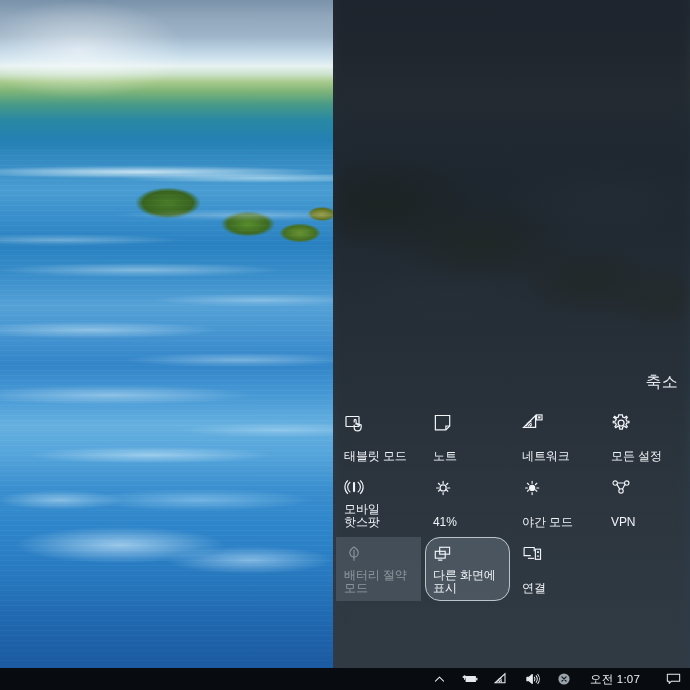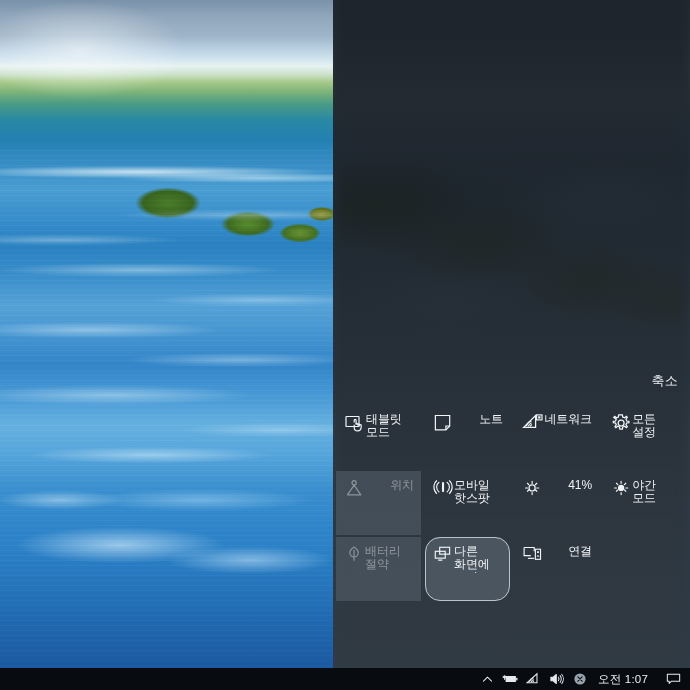--- a/index.html
+++ b/index.html
@@ -101,38 +101,38 @@
   }
   #ac-tint{
     position:absolute;left:0;top:0;width:357px;height:668px;
     background:linear-gradient(to bottom, rgba(24,30,38,.62) 0%, rgba(24,30,38,.50) 45%, rgba(30,38,46,.42) 100%);
   }
   #ac-inner{position:absolute;left:0;top:0;width:357px;height:668px;}
 
   
   #collapse-row{
     position:absolute;right:12px;top:372px;
-    font-size:13px;color:#e9edf1;letter-spacing:.3px;
+    font-size:16px;color:#e9edf1;letter-spacing:.3px;
     cursor:default;
   }
 
   
   #tile-grid{
     position:absolute;left:3px;top:405px;width:354px;
     display:grid;
     grid-template-columns:repeat(4,85px);
     grid-auto-rows:64px;
     column-gap:4px;row-gap:2px;
   }
   .tile{
     position:relative;
     background:rgba(118,134,146,.30);
     box-sizing:border-box;
     padding:8px 7px 6px 8px;
-    display:flex;flex-direction:row;justify-content:space-between;
+    display:flex;flex-direction:column;justify-content:space-between;
     cursor:default;overflow:hidden;
   }
   .tile.on{background:rgba(0,95,160,.0);}
   .tile.dim .tile-label,.tile.dim .tile-icon{opacity:.42;}
   .tile.focus{
     background:rgba(128,144,156,.34);
     outline:1px solid rgba(225,232,238,.75);
     outline-offset:-1px;
     border-radius:15px;
   }
@@ -147,21 +147,21 @@
     max-height:28px;overflow:hidden;
   }
 
   
   #taskbar{
     position:absolute;left:0;bottom:0;width:690px;height:22px;
     background:#080b10;
     display:flex;align-items:center;justify-content:flex-end;
   }
   #tray{
-    display:flex;align-items:center;gap:6px;height:22px;padding-right:4px;
+    display:flex;align-items:center;gap:14px;height:22px;padding-right:4px;
   }
   .tray-icon{
     width:17px;height:17px;color:#e6eaee;
     display:flex;align-items:center;justify-content:center;cursor:default;
   }
   .tray-icon svg{display:block;}
   #tray-clock{
     color:#eef1f4;font-size:11.5px;letter-spacing:.2px;
     padding:0 6px 0 4px;white-space:nowrap;cursor:default;
   }
@@ -233,29 +233,20 @@
           <span class="tile-icon">
             <svg viewBox="0 0 22 22" width="21" height="21" fill="none" stroke="currentColor" stroke-width="1.3">
               <circle cx="10.6" cy="10.6" r="3.1"></circle>
               <path d="M10.6 1.9 l1.35 0 .35 2.35 a6.9 6.9 0 0 1 1.9.8 l1.9-1.45 1 1 -1.45 1.9 a6.9 6.9 0 0 1 .8 1.9 l2.35.35 0 1.35 -2.35.35 a6.9 6.9 0 0 1 -.8 1.9 l1.45 1.9 -1 1 -1.9-1.45 a6.9 6.9 0 0 1 -1.9.8 l-.35 2.35 -1.35 0 -1.35 0 -.35-2.35 a6.9 6.9 0 0 1 -1.9-.8 l-1.9 1.45 -1-1 1.45-1.9 a6.9 6.9 0 0 1 -.8-1.9 l-2.35-.35 0-1.35 2.35-.35 a6.9 6.9 0 0 1 .8-1.9 L2.9 4.6 l1-1 1.9 1.45 a6.9 6.9 0 0 1 1.9-.8 l.35-2.35 z"></path>
             </svg>
           </span>
           <span class="tile-label">모든 설정</span>
         </div>
 
 
-        <div class="tile dim">
-          <span class="tile-icon">
-            <svg viewBox="0 0 22 22" width="21" height="21" fill="none" stroke="currentColor" stroke-width="1.25" stroke-linejoin="round">
-              <circle cx="10.6" cy="3.9" r="2.2"></circle>
-              <path d="M10.6 6.4 L3.6 16.6 h14 z"></path>
-            </svg>
-          </span>
-          <span class="tile-label">위치</span>
-        </div>
 
 
         <div class="tile on">
           <span class="tile-icon">
             <svg viewBox="0 0 22 22" width="21" height="21" fill="none" stroke="currentColor" stroke-width="1.2">
               <rect x="9.4" y="3.2" width="2.2" height="10.6" rx="1.1" fill="currentColor" stroke="none"></rect>
               <path d="M6.6 3.2 a6.4 6.4 0 0 0 0 10.6"></path>
               <path d="M14.4 3.2 a6.4 6.4 0 0 1 0 10.6"></path>
               <path d="M4.1 1.4 a9.6 9.6 0 0 0 0 14.2"></path>
               <path d="M16.9 1.4 a9.6 9.6 0 0 1 0 14.2"></path>
@@ -280,20 +271,31 @@
             <svg viewBox="0 0 22 22" width="21" height="21" fill="none" stroke="currentColor" stroke-width="1.25" stroke-linecap="round">
               <circle cx="10.6" cy="9.4" r="3.3" fill="currentColor" stroke="none"></circle>
               <path d="M10.6 2.5 v2.0 M10.6 14.3 v2.0 M3.7 9.4 h2.0 M15.5 9.4 h2.0
                        M5.7 4.5 l1.45 1.45 M14.05 11.35 l1.45 1.45 M15.5 4.5 l-1.45 1.45 M7.15 11.35 l-1.45 1.45"></path>
             </svg>
           </span>
           <span class="tile-label">야간 모드</span>
         </div>
 
 
+        <div class="tile on">
+          <span class="tile-icon">
+            <svg viewBox="0 0 22 22" width="21" height="21" fill="none" stroke="currentColor" stroke-width="1.2">
+              <circle cx="4.4" cy="4.2" r="2.3"></circle>
+              <circle cx="16.5" cy="4.2" r="2.3"></circle>
+              <circle cx="10.5" cy="12.5" r="2.3"></circle>
+              <path d="M6.2 5.6 L9.2 10.9 M14.7 5.6 L11.8 10.9 M6.7 4.2 h7.5"></path>
+            </svg>
+          </span>
+          <span class="tile-label">VPN</span>
+        </div>
 
         <div class="tile dim">
           <span class="tile-icon">
             <svg viewBox="0 0 22 22" width="21" height="21" fill="none" stroke="currentColor" stroke-width="1.2" stroke-linejoin="round">
               <path d="M10.5 2.2 c-3.0 2.0 -4.4 3.8 -4.4 6.0 a4.4 4.4 0 0 0 8.8 0 c0-2.2 -1.4-4.0 -4.4-6.0 z"></path>
               <path d="M10.5 5.0 v11.4"></path>
             </svg>
           </span>
           <span class="tile-label">배터리 절약 모드</span>
         </div>

